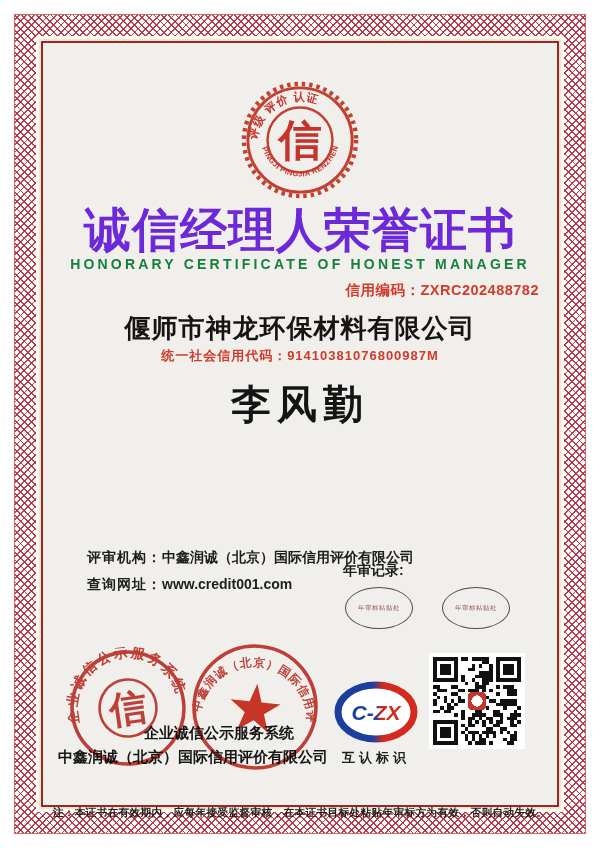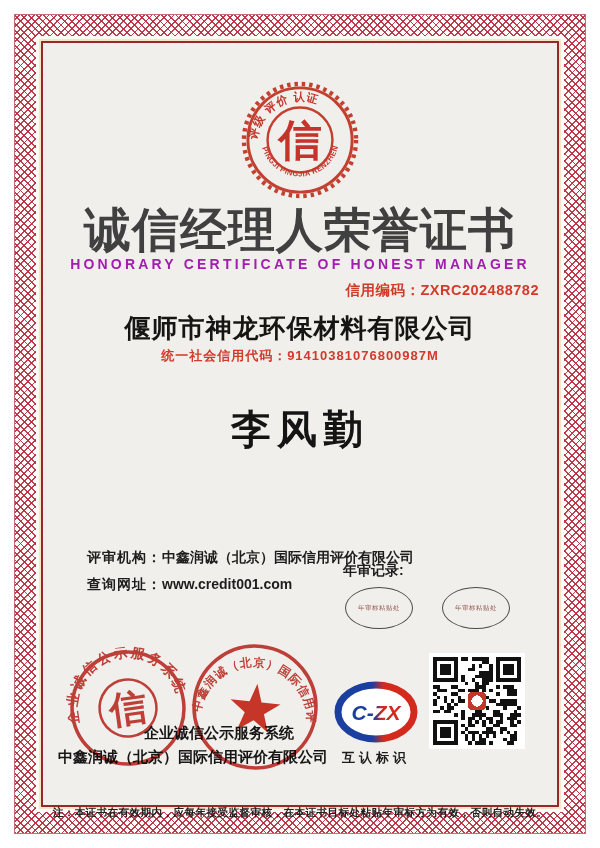--- a/index.html
+++ b/index.html
@@ -24,30 +24,30 @@
     background:#f1efec;
   }
   .content { position:absolute; inset:43px; }
 
   .abs { position:absolute; }
   .center { left:0; width:100%; text-align:center; }
 
   
   .emblem { left:50%; transform:translateX(-50%); top:38px; width:118px; height:118px; }
 
-  .title { top:156px; font-size:47px; font-weight:900; color:#404040; letter-spacing:1px;
+  .title { top:156px; font-size:47px; font-weight:900; color:#6d28d9; letter-spacing:1px;
            font-family:"Liberation Serif","DejaVu Serif",serif; white-space:nowrap; }
-  .subtitle { top:213px; font-size:14px; font-weight:700; color:#a21caf; letter-spacing:3.2px; white-space:nowrap; }
+  .subtitle { top:213px; font-size:14px; font-weight:700; color:#15803d; letter-spacing:3.2px; white-space:nowrap; }
   .credit-line { top:238px; right:18px; font-size:14.5px; font-weight:700; color:#d23a2a; letter-spacing:.5px;margin-left:12px; }
 
   .company { top:268px; font-size:26px; font-weight:900; color:#171513; letter-spacing:1px; }
   .social-code { top:304px; font-size:13px; font-weight:700; color:#d23a2a; letter-spacing:1px; }
 
   .recipient { top:334px; font-size:40px; font-weight:900; color:#141414; letter-spacing:6px;
-               font-family:"Liberation Serif","DejaVu Serif",serif;margin-top:25px; }
+               font-family:"Liberation Serif","DejaVu Serif",serif; }
   .honor { top:392px; font-size:56px; font-weight:900; color:#cf1e1c; letter-spacing:7px;
            font-family:"Liberation Serif","DejaVu Serif",serif; }
 
   .info-block { top:501px; left:44px; }
   .info-row { font-size:14px; font-weight:700; color:#1d1d1d; line-height:27px; white-space:nowrap; }
   .info-row .lbl { letter-spacing:1px; }
 
   .annual-label { top:519px; left:300px; font-size:14px; font-weight:700; color:#1d1d1d; }
   .sticker {
     top:544px; width:68px; height:42px; border:1.5px solid #4a4a4a; border-radius:50%;

